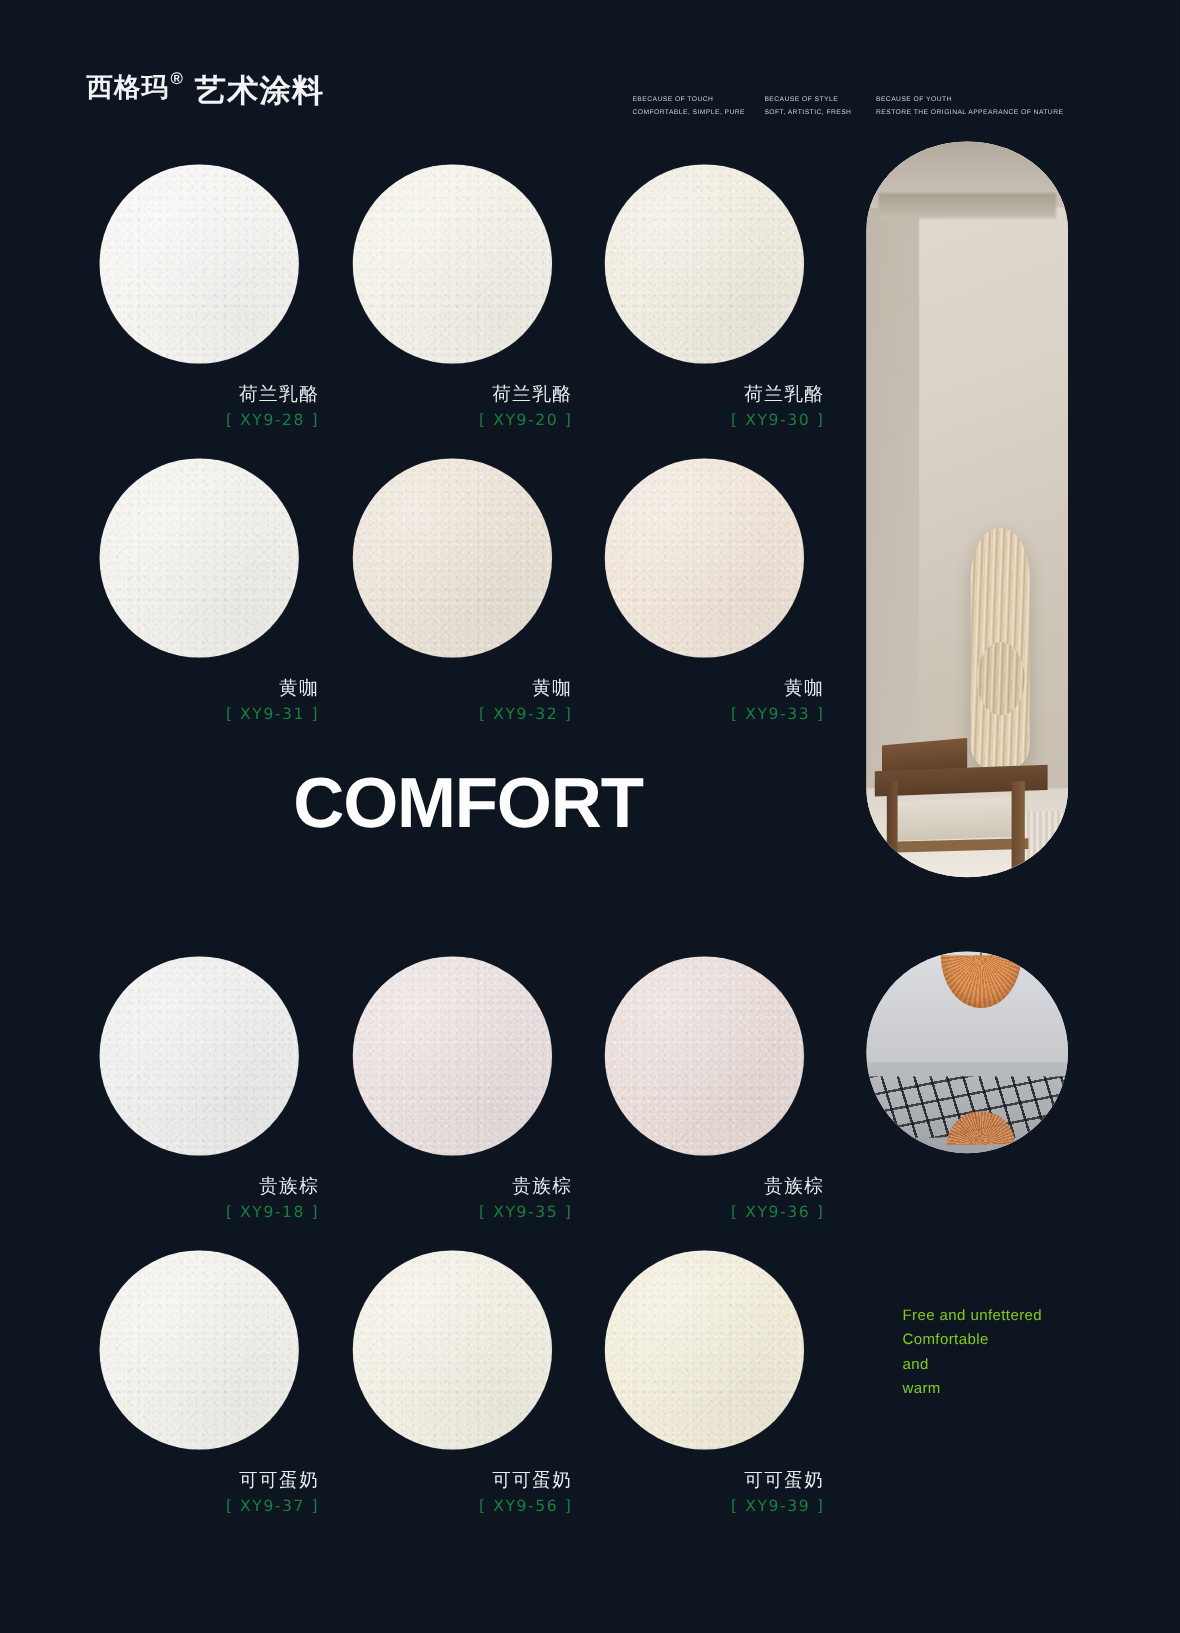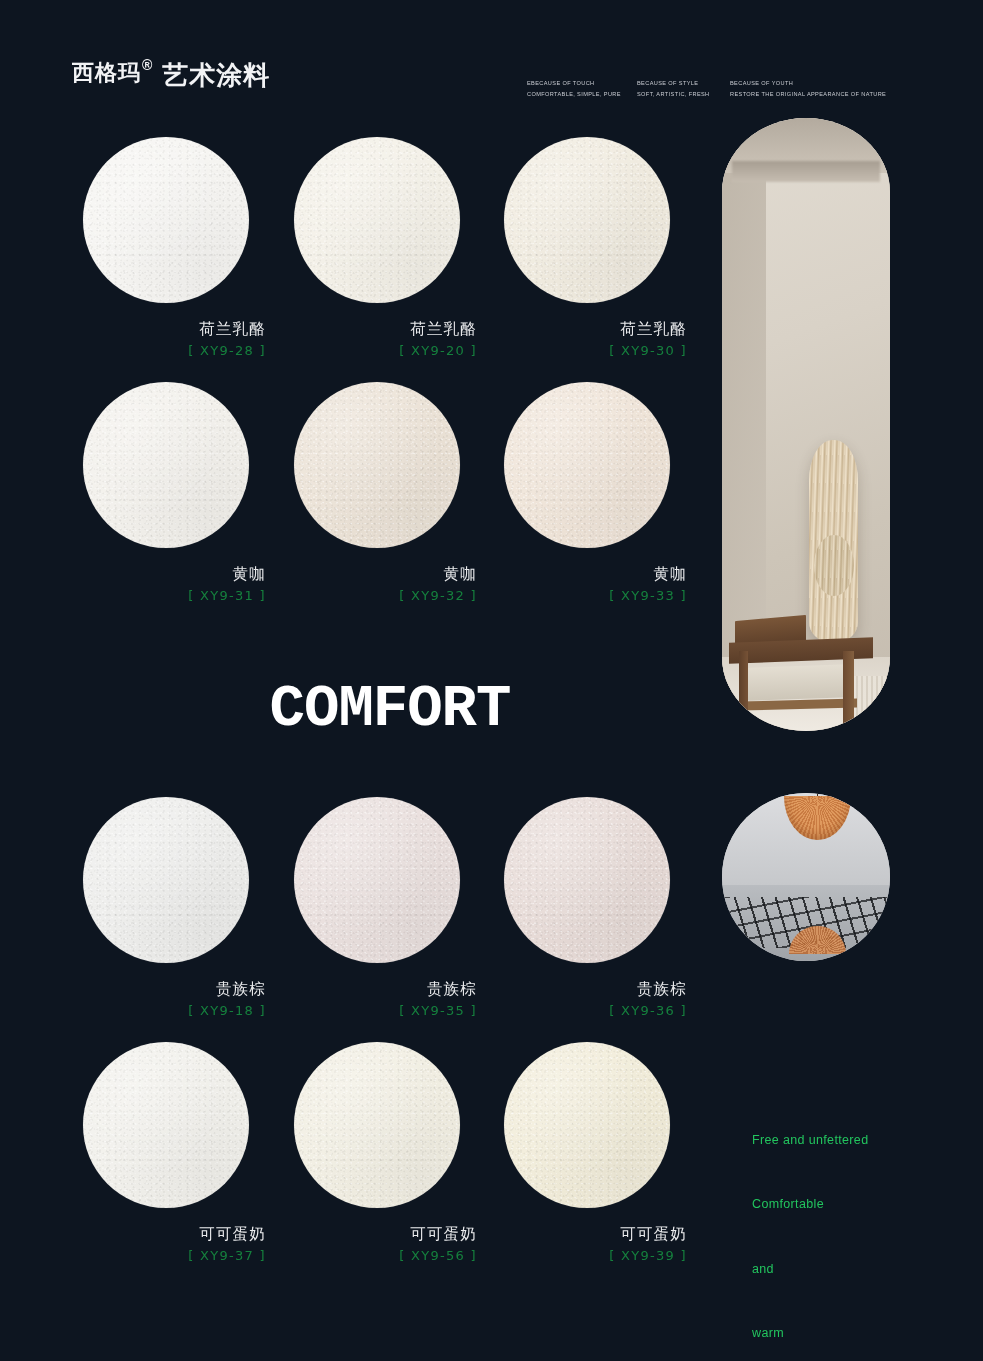--- a/index.html
+++ b/index.html
@@ -71,22 +71,21 @@
     margin-top:7px;
     color:#15803d; font-size:13px; letter-spacing:1.3px; line-height:1.1;
     font-family:"DejaVu Sans", sans-serif;
   }
 
   
   #comfort-block { position:absolute; left:240px; top:640px; width:300px; text-align:center; }
   #comfort-title {
     color:#ffffff; font-size:59px; font-weight:700;
     letter-spacing:-1px; line-height:1;
-    font-family:Liberation Mono, monospace;
-    margin-top:40px;
+    font-family:Liberation Sans, sans-serif;
   }
   #comfort-sub {
     margin-top:22px;
     color:#d3d6db; font-size:8.2px; letter-spacing:0.75px; line-height:1.75;
   }
   #comfort-sub span { display:block; }
 
   
   #photo-interior {
     position:absolute; left:722px; top:118px;
@@ -221,21 +220,21 @@
     border-radius:50% 50% 0 0 / 100% 100% 0 0;
     background:
       repeating-conic-gradient(from 180deg at 50% 100%,
         #b96c38 0deg 3deg, #d8915a 3deg 6deg);
     opacity:0.92;
   }
 
   
   #right-copy { position:absolute; left:752px; top:1086px; width:180px; }
   #right-copy div {
-    color:#22c55e; font-size:12.5px; line-height:1.62; letter-spacing:0.35px;margin-top:44px;
+    color:#84cc16; font-size:12.5px; line-height:1.62; letter-spacing:0.35px;
   }
 </style>
 </head>
 <body>
 
 <div id="page">
 
   <div id="header">
     <div id="logo">
       <span class="brand">西格玛</span>

